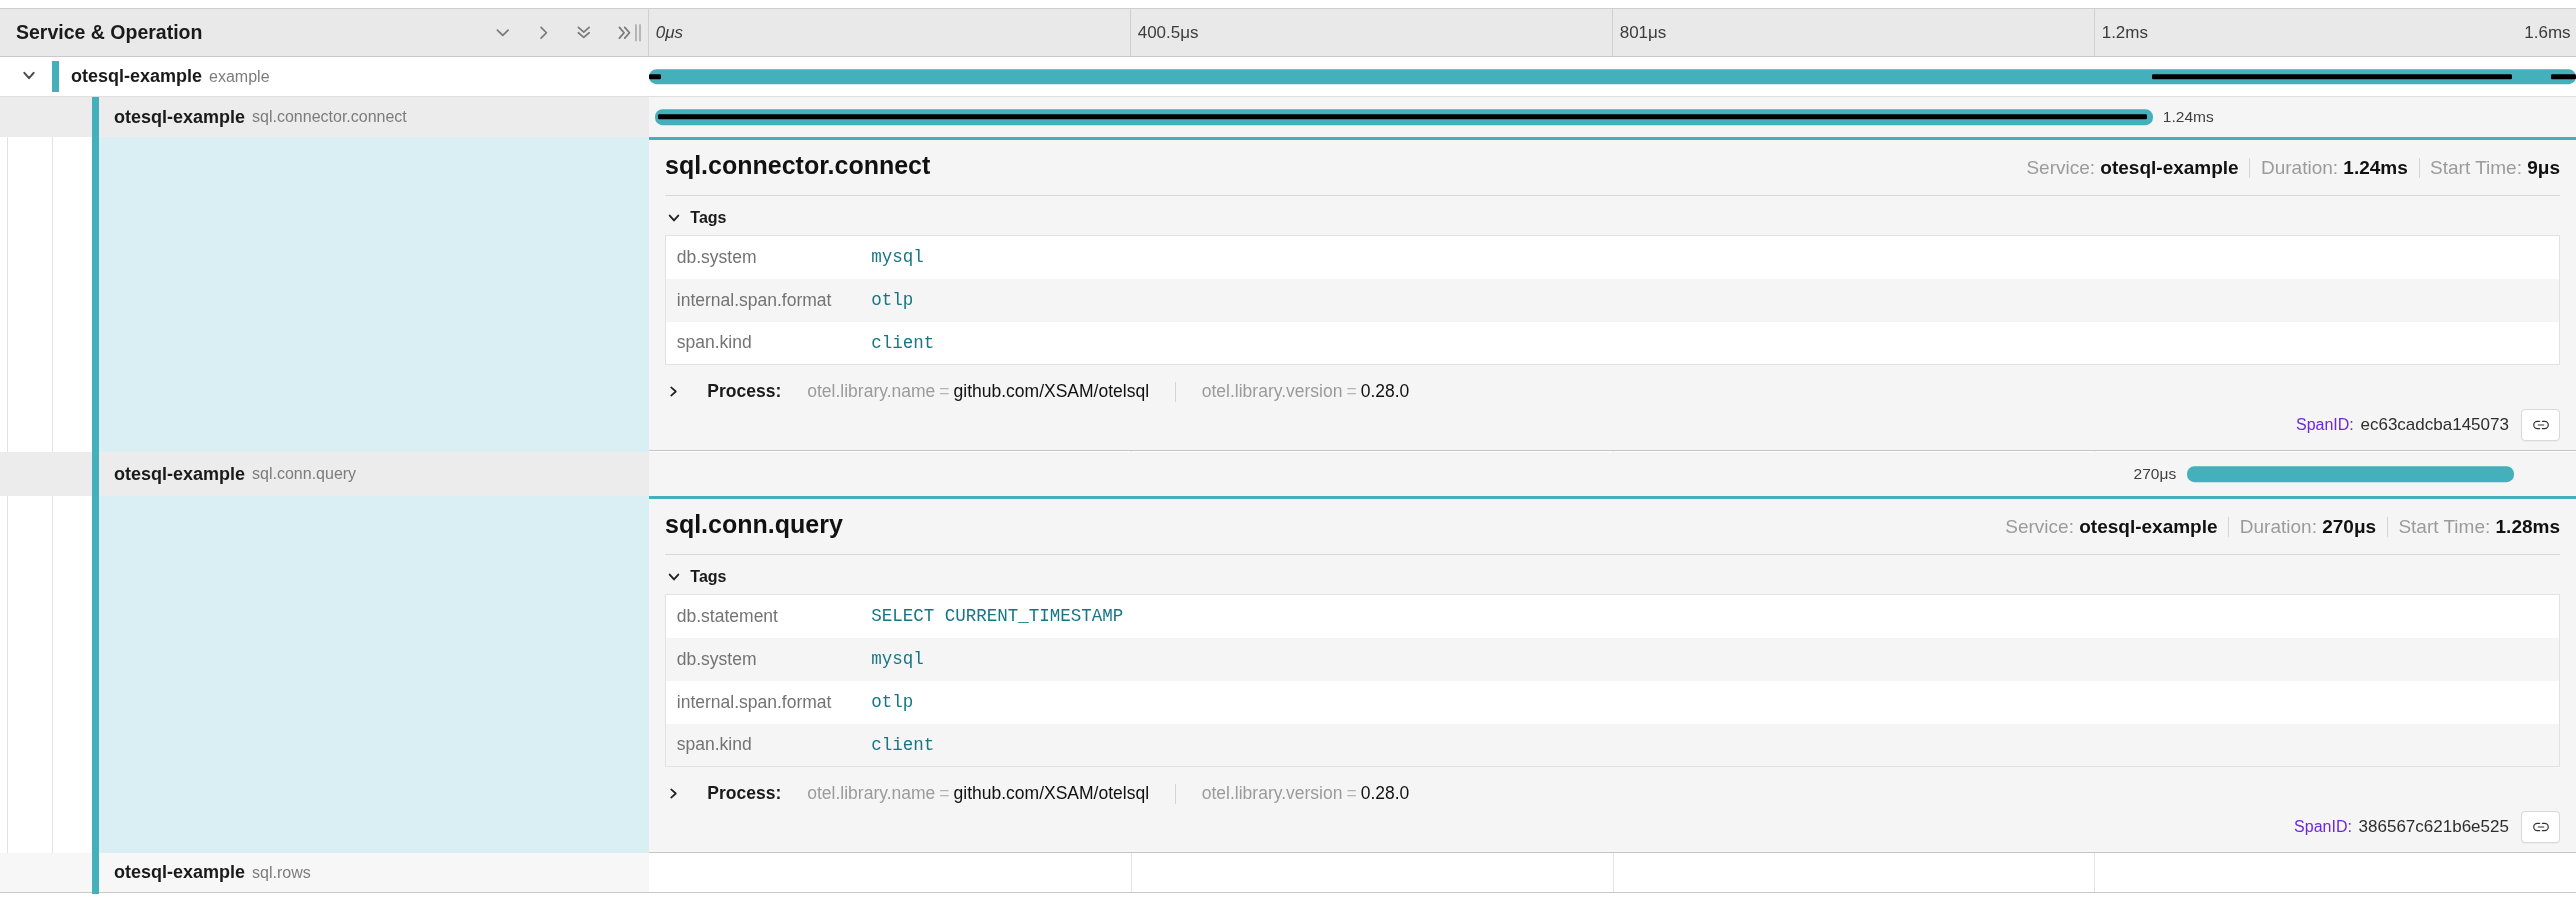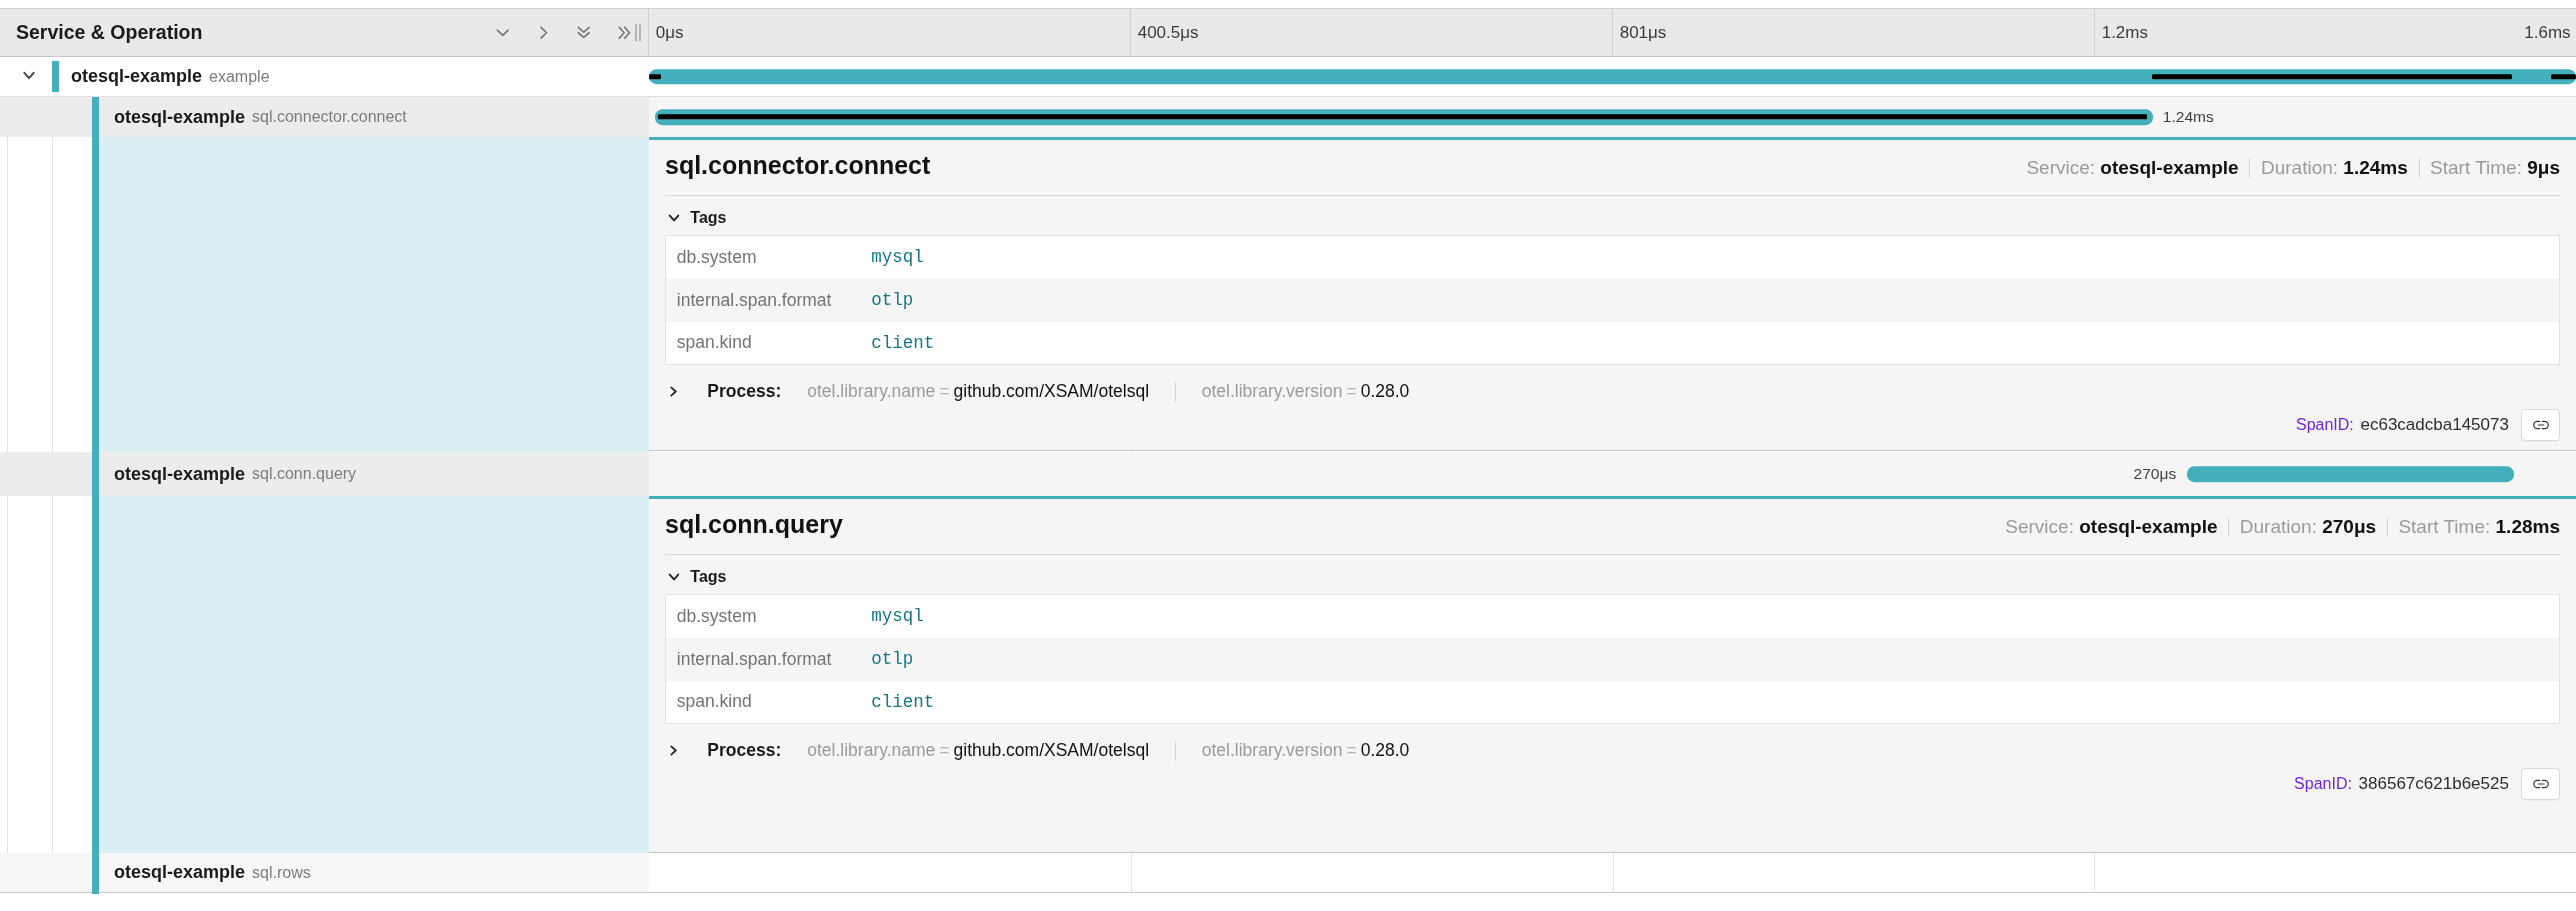--- a/index.html
+++ b/index.html
@@ -14,21 +14,21 @@
                display:flex; align-items:center; border-right:0.7px solid #cfcfcf; }
   .name-head-title { font-size:19.5px; font-weight:bold; margin-left:16px; flex:0 0 auto; }
   .head-icons { margin-left:auto; margin-right:12px; display:flex; align-items:center; gap:17.5px; }
   .hicon { width:23px; height:23px; display:flex; align-items:center; justify-content:center; cursor:pointer; }
   .hicon svg { stroke:#7a7a7a; fill:none; stroke-width:2.6; stroke-linecap:round; stroke-linejoin:round; }
   .drag-handle { position:absolute; right:4px; top:50%; transform:translateY(-50%);
                  width:9.4px; height:17.5px; display:flex; gap:2.7px; cursor:col-resize; }
   .drag-handle i { width:2px; height:100%; background:#b5b5b5; display:block; }
   .ruler { position:absolute; left:649px; top:0; width:1927px; height:100%; display:flex; }
   .ruler-cell { flex:1 1 0; border-left:0.7px solid #cfcfcf; display:flex; align-items:center; }
-  .ruler-cell:first-child { border-left:none; }
+  .ruler-cell:first-child { border-left:none;font-style:italic; }
   .ruler-cell span { font-size:17px; color:#3c3c3c; margin-left:6.7px; }
   .ruler-last { position:absolute; right:5.4px; top:50%; transform:translateY(-50%);
                 font-size:17px; color:#3c3c3c; }
 
   
   .gridline { position:absolute; width:0.7px; background:#e4e4e4; top:57px; height:836px; z-index:2; }
   .guide { position:absolute; width:0.7px; background:#e3e3e3; top:57px; height:836px; z-index:3; }
   .blue-band { position:absolute; left:99px; top:137px; width:550px; height:716px;
                background:#d9eff3; z-index:1; }
   .teal-spine { position:absolute; left:92px; top:97px; width:7.4px; height:797px;
@@ -257,20 +257,24 @@
       </span>
     </div>
     <div class="acc-head">
       <svg width="16" height="16" viewBox="0 0 26 26">
           <polyline points="6,9 13,17 20,9"></polyline>
         </svg>
       <span class="acc-title">Tags</span>
     </div>
     <table class="tags">
       <tbody>
+          <tr>
+        <td class="tag-key">db.statement</td>
+        <td class="tag-val">SELECT CURRENT_TIMESTAMP</td>
+      </tr>
       <tr>
         <td class="tag-key">db.system</td>
         <td class="tag-val">mysql</td>
       </tr>
       <tr>
         <td class="tag-key">internal.span.format</td>
         <td class="tag-val">otlp</td>
       </tr>
       <tr>
         <td class="tag-key">span.kind</td>

